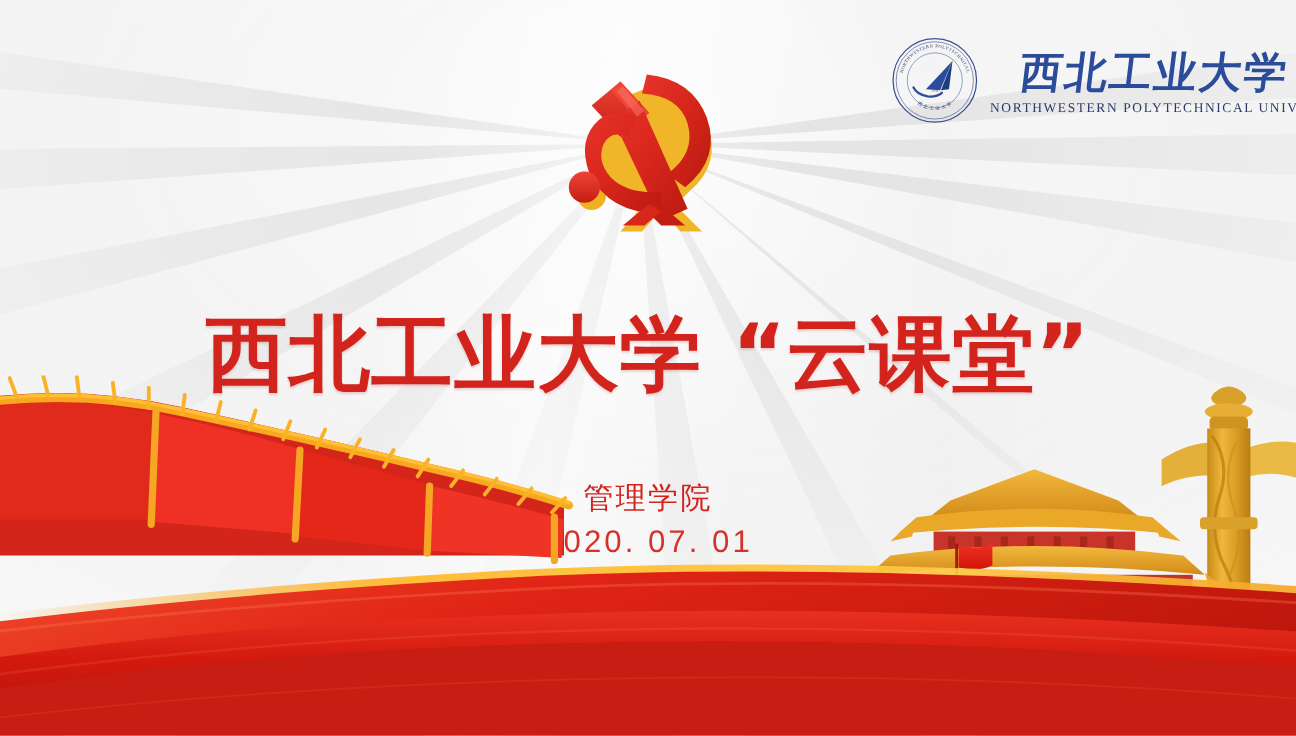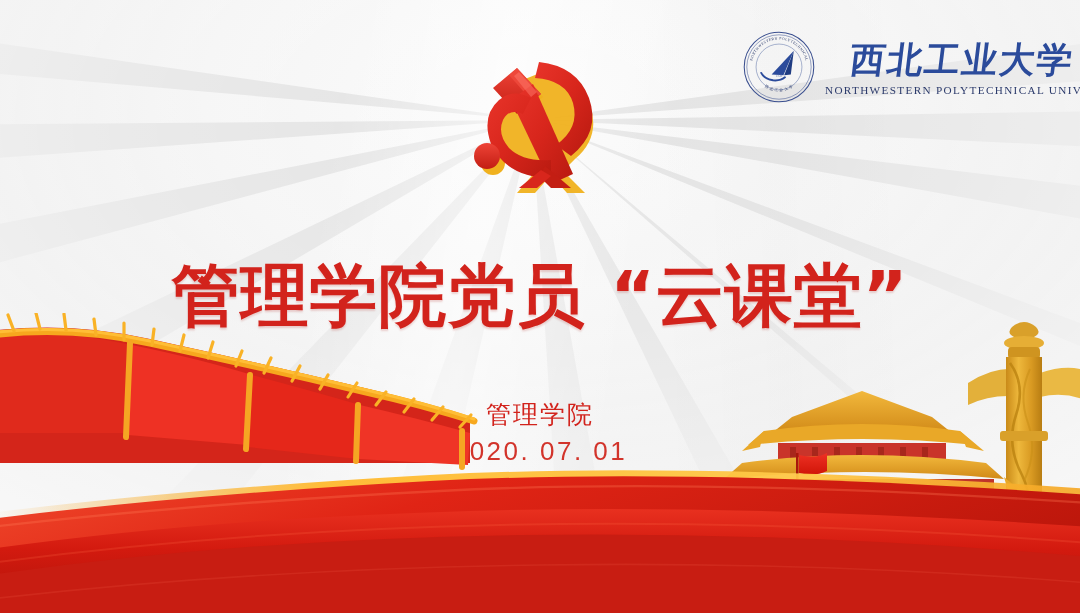--- a/index.html
+++ b/index.html
@@ -178,21 +178,21 @@
 
       <circle cx="40" cy="108" r="13" fill="url(#emRed2)"></circle>
 
       <path d="M98 118 L124 140 L104 140 L92 128 Z" fill="#c31e13"></path>
       <path d="M94 122 L72 140 L90 140 L104 128 Z" fill="#d8261c"></path>
 
       <path d="M72 24 L90 44 L84 49 L67 28 Z" fill="#ff7a6b" opacity="0.5"></path>
     </svg>
   </div>
 
-  <div class="title">管理学院党员 “云课堂”</div>
+  <div class="title">西北工业大学 “云课堂”</div>
   <div class="sub-org">管理学院</div>
   <div class="sub-date">2020. 07. 01</div>
 
   <div class="bottom-art">
     <svg viewBox="0 0 1080 300" preserveAspectRatio="none">
       <defs>
         <linearGradient id="silk1" x1="0%" y1="0%" x2="0%" y2="100%">
           <stop offset="0%" stop-color="#e8301f"></stop>
           <stop offset="35%" stop-color="#d31a0f"></stop>
           <stop offset="100%" stop-color="#a81208"></stop>

